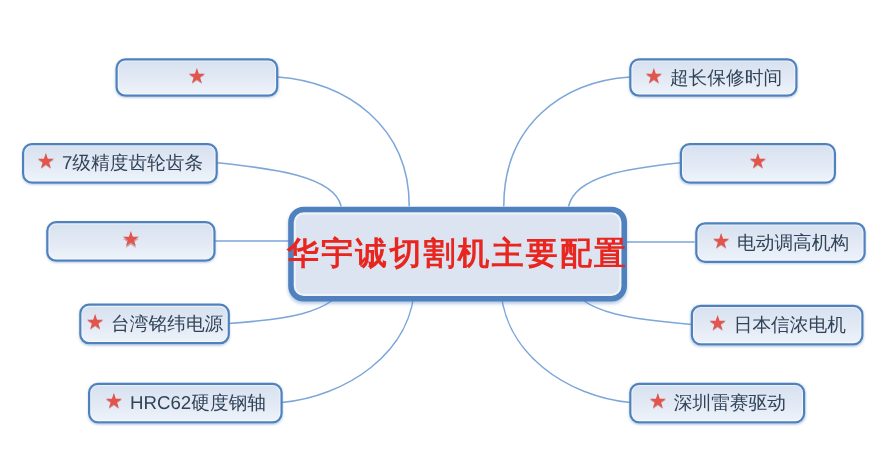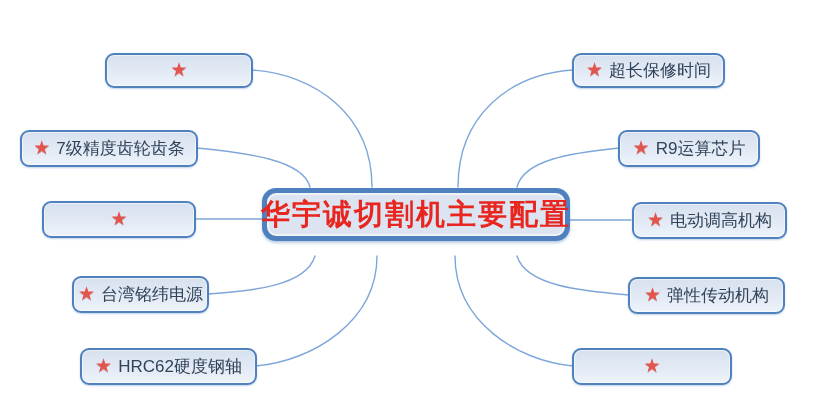--- a/index.html
+++ b/index.html
@@ -36,21 +36,21 @@
     font-size: 19px;
     line-height: 1;
     color: #e2544c;
     text-shadow: 0 1px 0 rgba(150,30,25,0.35);
     transform: translateY(-1px);
   }
   .center-node {
     position: absolute;
     box-sizing: border-box;
     left: 262px; top: 188px;
-    width: 308px; height: 53px;
+    width: 308px; height: 86px;
     display: flex;
     align-items: center;
     justify-content: center;
     border: 5px solid #4e81bd;
     border-radius: 14px;
     background: #dbe4f0;
     box-shadow: 0 2px 3px rgba(79,129,189,0.4), inset 0 0 0 2px rgba(255,255,255,0.55);
   }
   .center-label {
     font-family: "DejaVu Serif", serif;
@@ -97,31 +97,31 @@
     <span class="star">★</span>
     <span>HRC62硬度钢轴</span>
   </div>
 
   <div class="node" style="left:572px; top:53px; width:153px; height:35px;">
     <span class="star">★</span>
     <span>超长保修时间</span>
   </div>
   <div class="node" style="left:618px; top:130px; width:142px; height:37px;">
     <span class="star">★</span>
-    <span>R9运算芯片</span>
   </div>
   <div class="node" style="left:632px; top:202px; width:155px; height:37px;">
     <span class="star">★</span>
     <span>电动调高机构</span>
   </div>
   <div class="node" style="left:628px; top:277px; width:157px; height:37px;">
     <span class="star">★</span>
-    <span>弹性传动机构</span>
+    <span>日本信浓电机</span>
   </div>
   <div class="node" style="left:572px; top:348px; width:160px; height:37px;">
     <span class="star">★</span>
+    <span>深圳雷赛驱动</span>
   </div>
 
   <div class="center-node">
     <span class="center-label">华宇诚切割机主要配置</span>
   </div>
 
 </div>
 
 </body></html>

